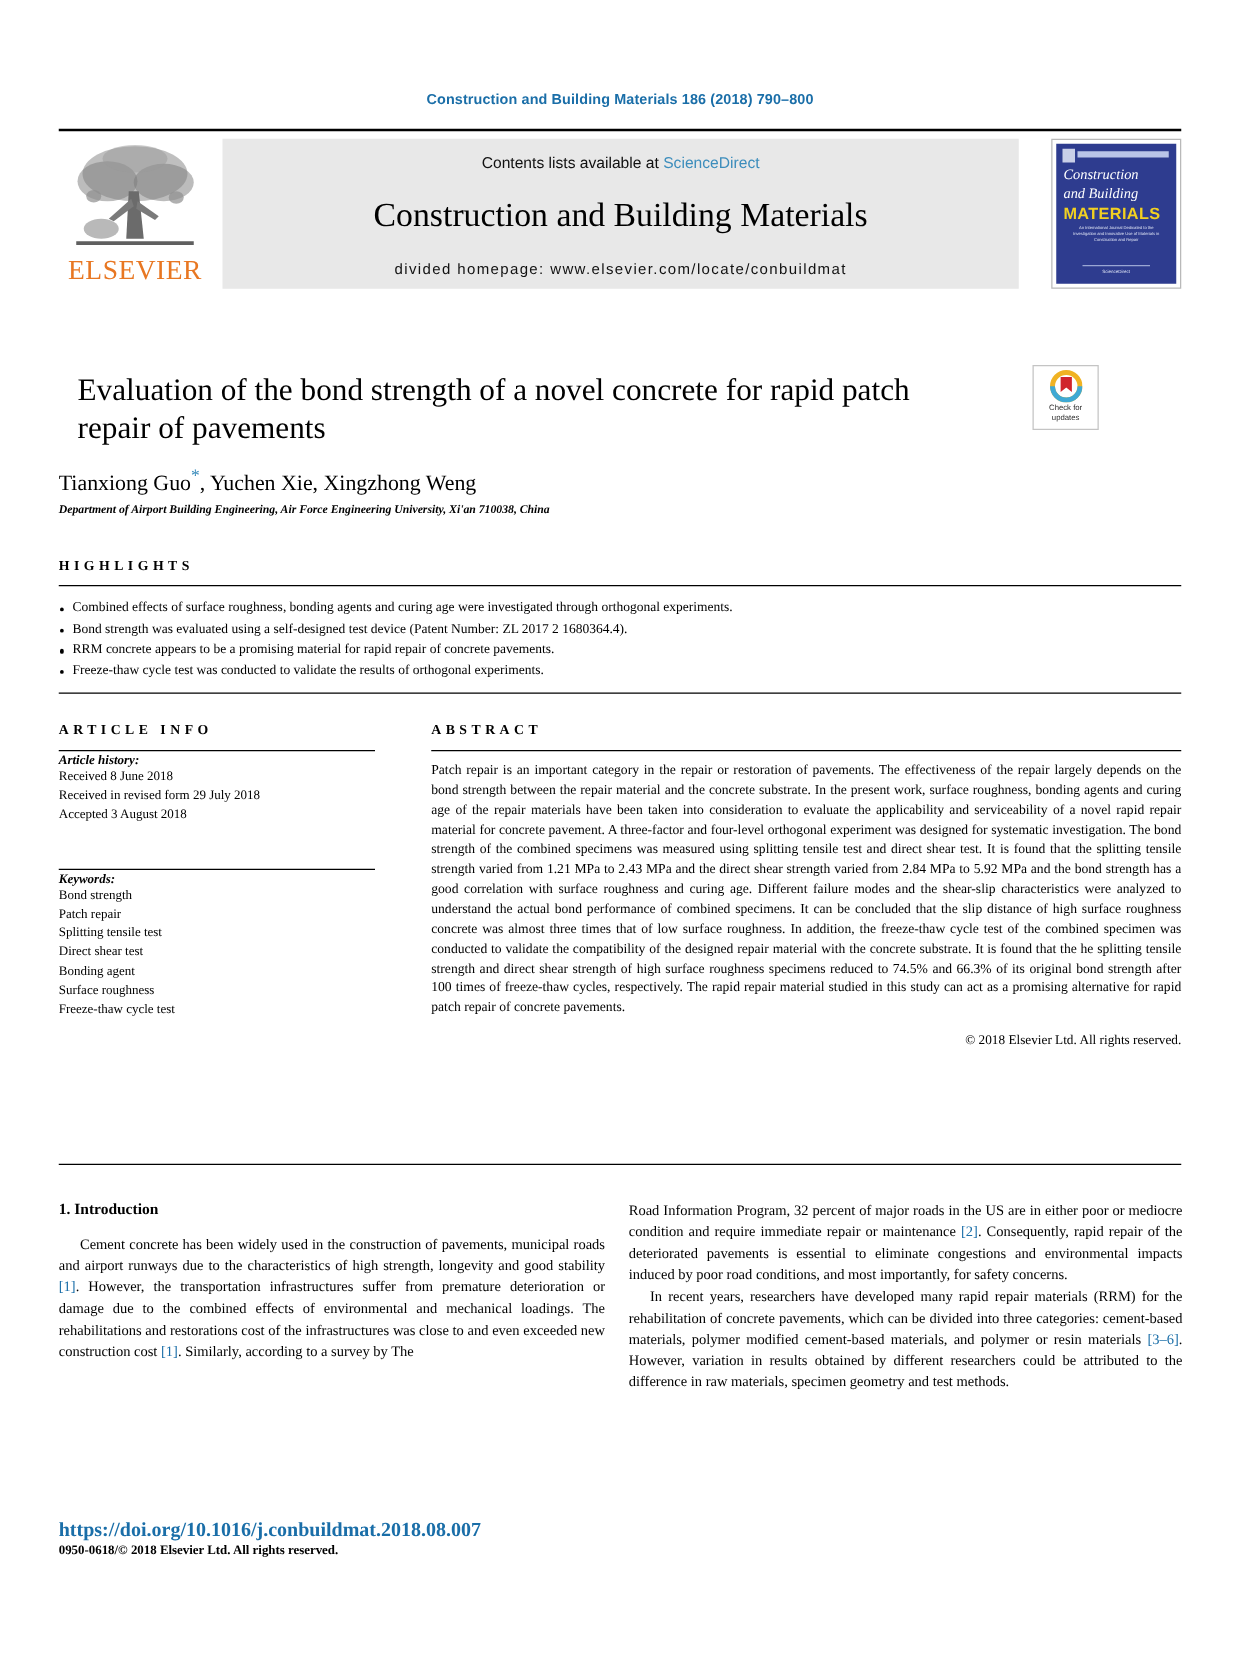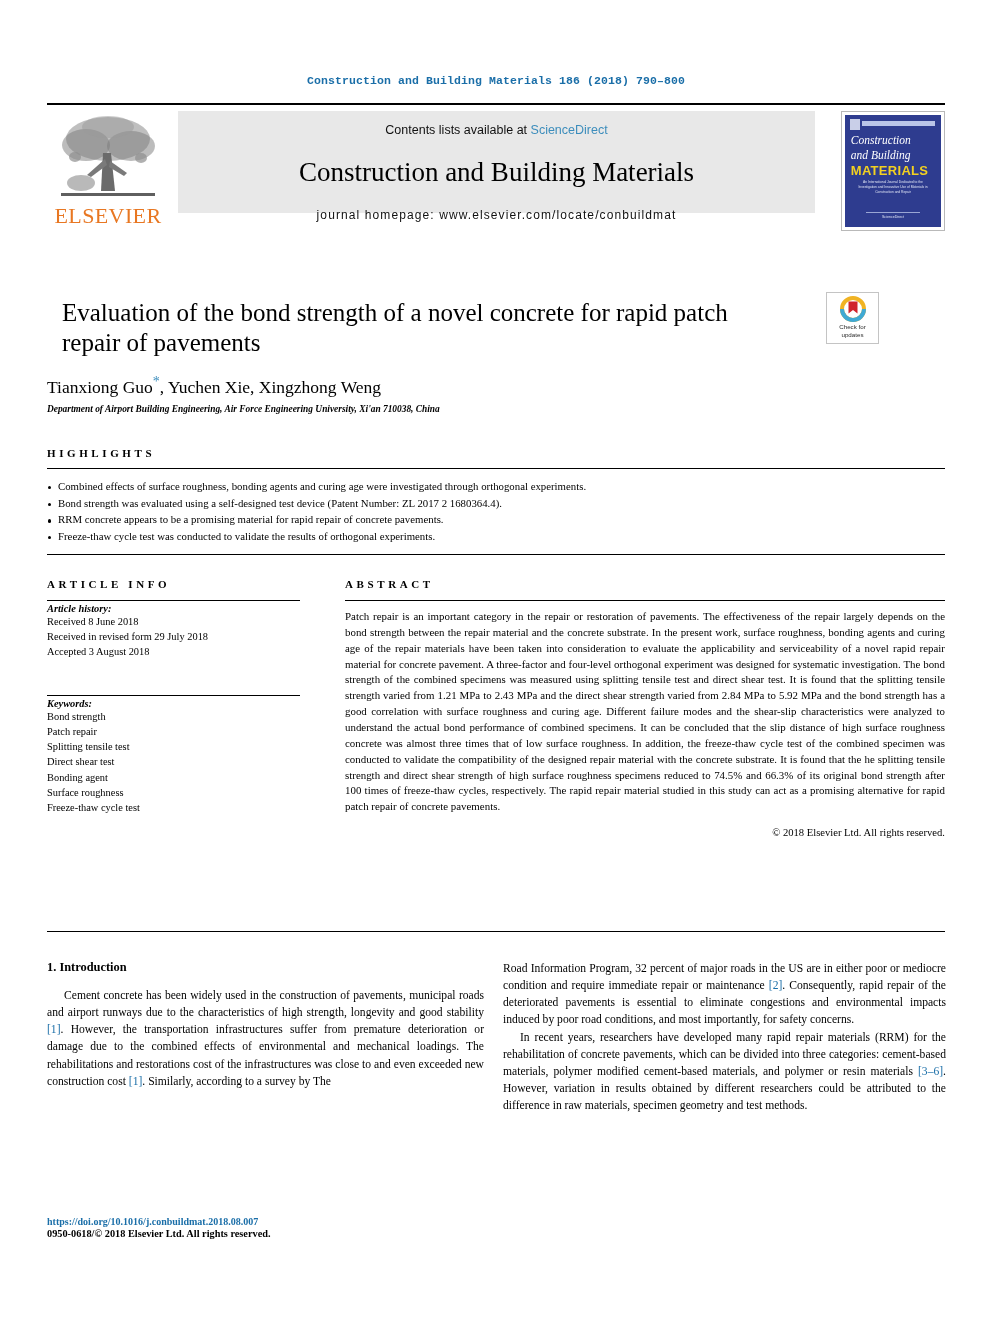--- a/index.html
+++ b/index.html
@@ -21,21 +21,21 @@
     width: 992px;
     height: 1323px;
   }
 
   
   .running-head {
     position: absolute;
     left: 0; top: 74px;
     width: 992px;
     text-align: center;
-    font-family: Liberation Mono, monospace;
+    font-family: Liberation Sans, sans-serif;
     font-weight: bold;
     font-size: 11.5px;
     color: #1a6ea8;
     letter-spacing: 0.1px;
   }
 
   
   .masthead {
     position: absolute;
     left: 47px; top: 103px;
@@ -69,21 +69,21 @@
     text-align: center;
     font-family: "Liberation Serif", serif;
     font-size: 22px;
     letter-spacing: 0.4px;
     color: #e87722;
   }
   .masthead-center {
     position: absolute;
     left: 131px; top: 6px;
     width: 637px;
-    height: 102px;
+    height: 120px;
     background: #e8e8e8;
   }
   .contents-line {
     margin-top: 12px;
     text-align: center;
     font-family: "Liberation Sans", sans-serif;
     font-size: 12.5px;
     color: #111;
   }
   .sciencedirect {
@@ -380,21 +380,21 @@
   .italic-b { font-style: italic; font-weight: bold; }
   .link { color: #1a6ea8; }
 
   .footer-block {
     position: absolute;
     left: 47px; top: 1216px;
     width: 440px;
   }
   .doi-line {
     font-family: "Liberation Serif", serif;
-    font-size: 10px;
+    font-size: 16px;
     color: #1a6ea8;
     font-weight: bold;
   }
   .issn-line {
     font-family: "Liberation Serif", serif;
     font-size: 10.3px;
     color: #000;
     font-weight: bold;
     margin-top: 1px;
   }
@@ -426,21 +426,21 @@
           </g>
         </svg>
         <div class="elsevier-word">ELSEVIER</div>
       </div>
 
       <div class="masthead-center">
         <div class="contents-line">
           <span>Contents lists available at </span><span class="sciencedirect">ScienceDirect</span>
         </div>
         <div class="journal-title">Construction and Building Materials</div>
-        <div class="journal-home">journal homepage: www.elsevier.com/locate/conbuildmat</div>
+        <div class="journal-home">divided homepage: www.elsevier.com/locate/conbuildmat</div>
       </div>
 
       <div class="cover-thumb">
         <div class="cover-inner">
           <div class="cover-mark"></div>
           <div class="cover-topbar"></div>
           <div class="cover-line1">Construction</div>
           <div class="cover-line2">and Building</div>
           <div class="cover-line3">MATERIALS</div>
           <div class="cover-blurb">An International Journal Dedicated to the Investigation and Innovative Use of Materials in Construction and Repair</div>

